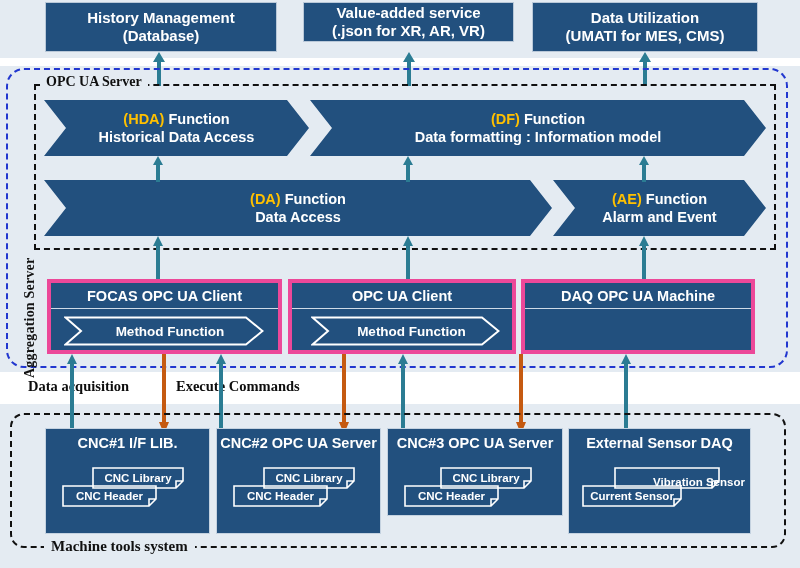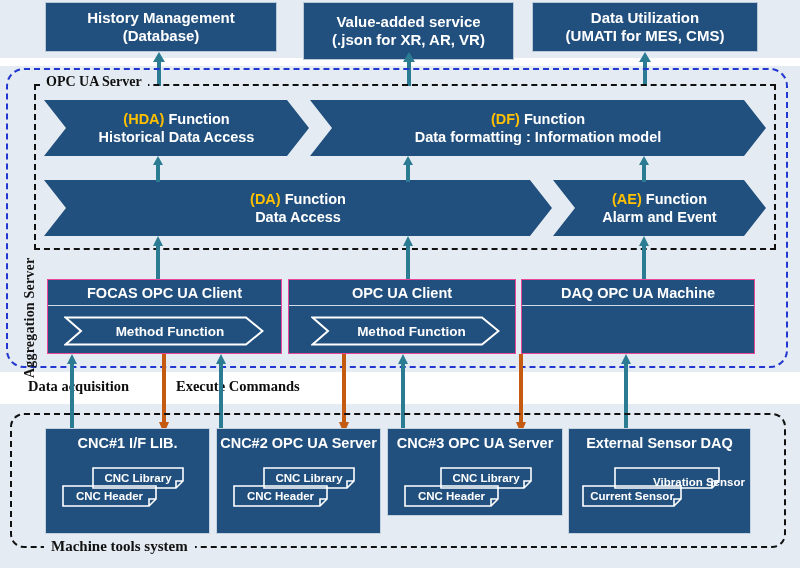--- a/index.html
+++ b/index.html
@@ -59,21 +59,21 @@
     clip-path:polygon(0 0, calc(100% - 22px) 0, 100% 50%, calc(100% - 22px) 100%, 0 100%, 22px 50%);
     box-sizing:border-box;padding-left:16px;padding-right:16px;
   }
   .chev.first{
     clip-path:polygon(0 0, calc(100% - 22px) 0, 100% 50%, calc(100% - 22px) 100%, 0 100%, 22px 50%);
   }
   .chev .gold{color:#ffc000;}
 
   
   .clientbox{
-    position:absolute;background:#22507e;border:1px solid #ec4899;box-sizing:border-box;
+    position:absolute;background:#22507e;border:4px solid #ec4899;box-sizing:border-box;
   }
   .client-title{
     position:absolute;left:0;right:0;top:0;height:26px;
     display:flex;align-items:center;justify-content:center;
     color:#fff;font-weight:bold;font-size:14.5px;
     border-bottom:1.5px solid #cfdbe7;box-sizing:border-box;
   }
   .method-chev-outline{
     position:absolute;
     display:flex;align-items:center;justify-content:center;
@@ -126,21 +126,21 @@
 
   <div class="band band-top"></div>
   <div class="band band-mid"></div>
   <div class="band band-bot"></div>
 
   <div class="navybox topbox" style="left:45px;top:2px;width:232px;height:50px;">
     <span class="l1">History Management</span>
     <span class="l2">(Database)</span>
   </div>
 
-  <div class="navybox topbox" style="left:303px;top:2px;width:211px;height:58px;">
+  <div class="navybox topbox" style="left:303px;top:2px;width:211px;height:40px;">
     <span class="l1">Value-added service</span>
     <span class="l2">(.json for XR, AR, VR)</span>
   </div>
 
   <div class="navybox topbox" style="left:532px;top:2px;width:226px;height:50px;">
     <span class="l1">Data Utilization</span>
     <span class="l2">(UMATI for MES, CMS)</span>
   </div>
 
   <div class="arr" style="left:152px;top:52px;">

